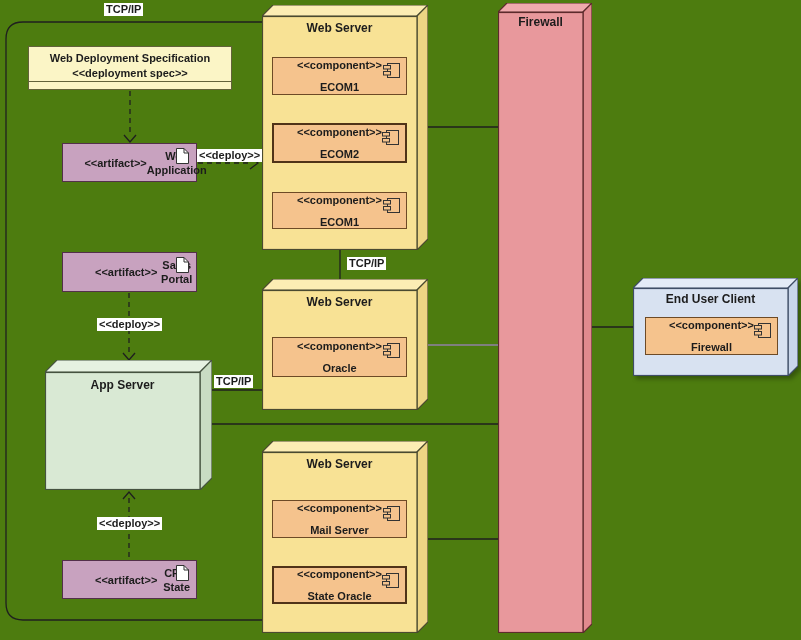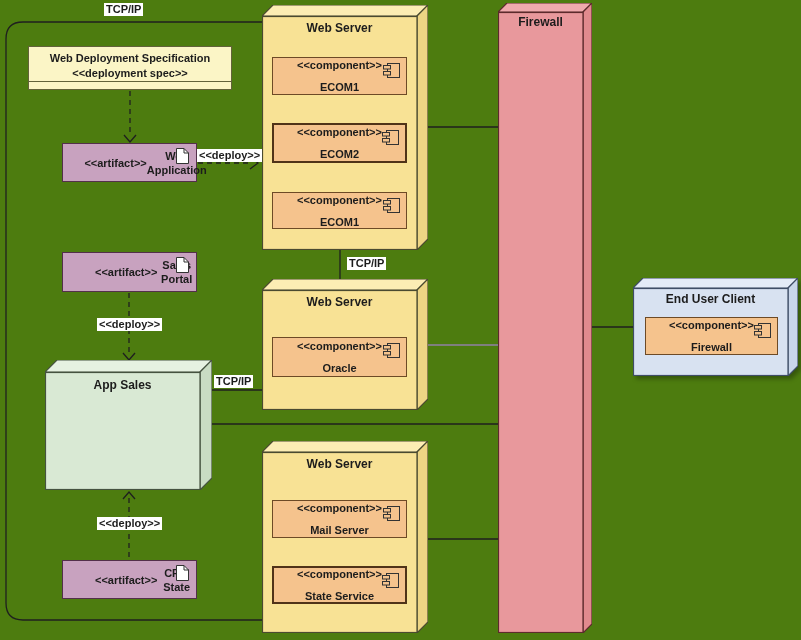--- a/index.html
+++ b/index.html
@@ -100,21 +100,21 @@
       <path d="M8,0.5 v4.5 h4.5" fill="none" stroke="#333333"></path>
     </svg>
   </div>
 
   <div class="node" style="left:45px;top:360px;width:167px;height:130px;">
     <svg class="cube" width="167" height="130" viewBox="0 0 167 130">
       <polygon points="0,12 12,0 167,0 155,12" fill="#E6F1E1" stroke="#45523f" stroke-width="1.2"></polygon>
       <polygon points="155,12 167,0 167,118 155,130" fill="#C9DCC3" stroke="#45523f" stroke-width="1.2"></polygon>
       <rect x="0.5" y="12.5" width="154.5" height="117" fill="#D9E9D4" stroke="#45523f" stroke-width="1.2"></rect>
     </svg>
-    <div class="node-title" style="left:0;top:18px;width:155px;">App Sales</div>
+    <div class="node-title" style="left:0;top:18px;width:155px;">App Server</div>
   </div>
 
   <div class="node" style="left:262px;top:5px;width:166px;height:245px;">
     <svg class="cube" width="166" height="245" viewBox="0 0 166 245">
       <polygon points="0,11 11,0 166,0 155,11" fill="#FCEDB4" stroke="#4a4a30" stroke-width="1.2"></polygon>
       <polygon points="155,11 166,0 166,234 155,245" fill="#EDD584" stroke="#4a4a30" stroke-width="1.2"></polygon>
       <rect x="0.5" y="11.5" width="154.5" height="233" fill="#F8E295" stroke="#4a4a30" stroke-width="1.2"></rect>
     </svg>
     <div class="node-title" style="left:0;top:16px;width:155px;">Web Server</div>
     <div class="comp" style="left:10px;top:52px;width:135px;height:38px;">
@@ -175,21 +175,21 @@
       <span>&lt;&lt;component&gt;&gt;</span>
       <span>Mail Server</span>
       <svg class="comp-icon" width="17" height="15" viewBox="0 0 17 15">
         <rect x="4.5" y="0.5" width="12" height="14" fill="none" stroke="#333333"></rect>
         <rect x="0.5" y="2.5" width="7" height="3.5" fill="#F5C38D" stroke="#333333"></rect>
         <rect x="0.5" y="8.5" width="7" height="3.5" fill="#F5C38D" stroke="#333333"></rect>
       </svg>
     </div>
     <div class="comp strong" style="left:10px;top:125px;width:135px;height:38px;">
       <span>&lt;&lt;component&gt;&gt;</span>
-      <span>State Service</span>
+      <span>State Oracle</span>
       <svg class="comp-icon" width="17" height="15" viewBox="0 0 17 15">
         <rect x="4.5" y="0.5" width="12" height="14" fill="none" stroke="#333333"></rect>
         <rect x="0.5" y="2.5" width="7" height="3.5" fill="#F5C38D" stroke="#333333"></rect>
         <rect x="0.5" y="8.5" width="7" height="3.5" fill="#F5C38D" stroke="#333333"></rect>
       </svg>
     </div>
   </div>
 
   <div class="node" style="left:498px;top:3px;width:94px;height:630px;padding-left:37px;">
     <svg class="cube" width="94" height="630" viewBox="0 0 94 630">

